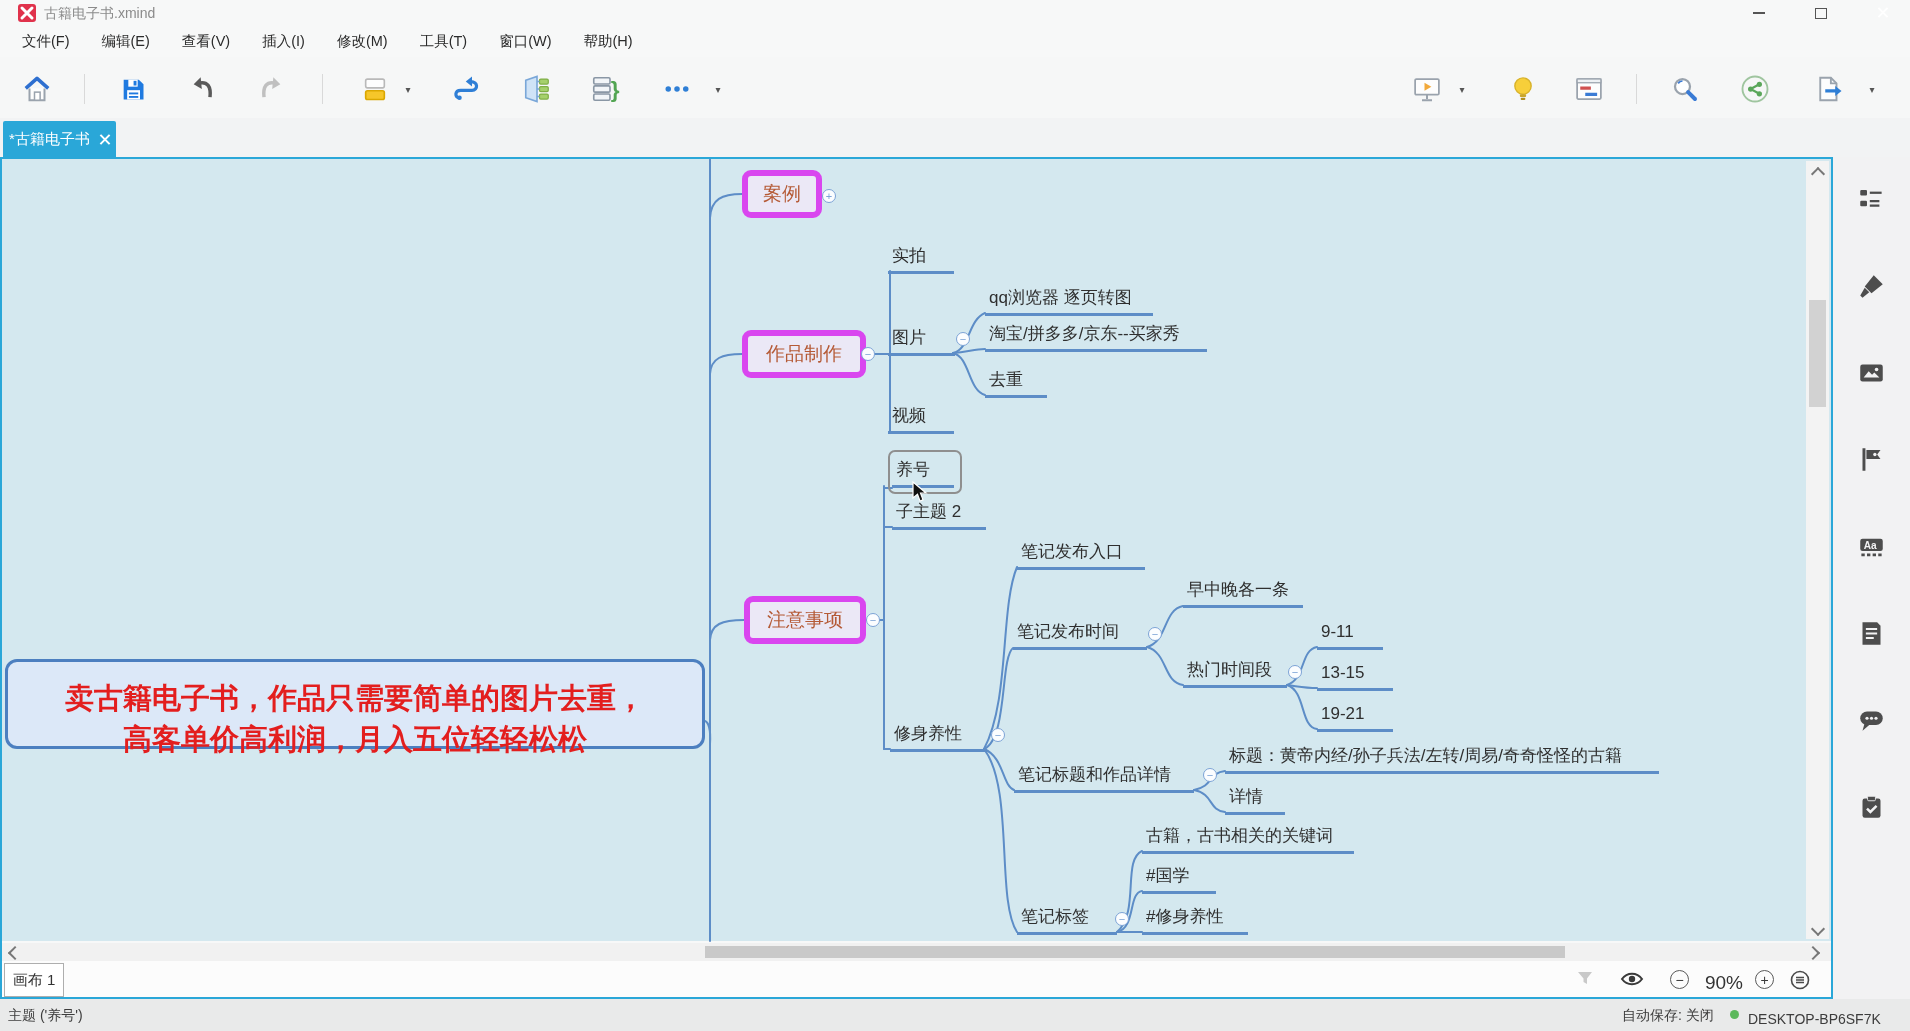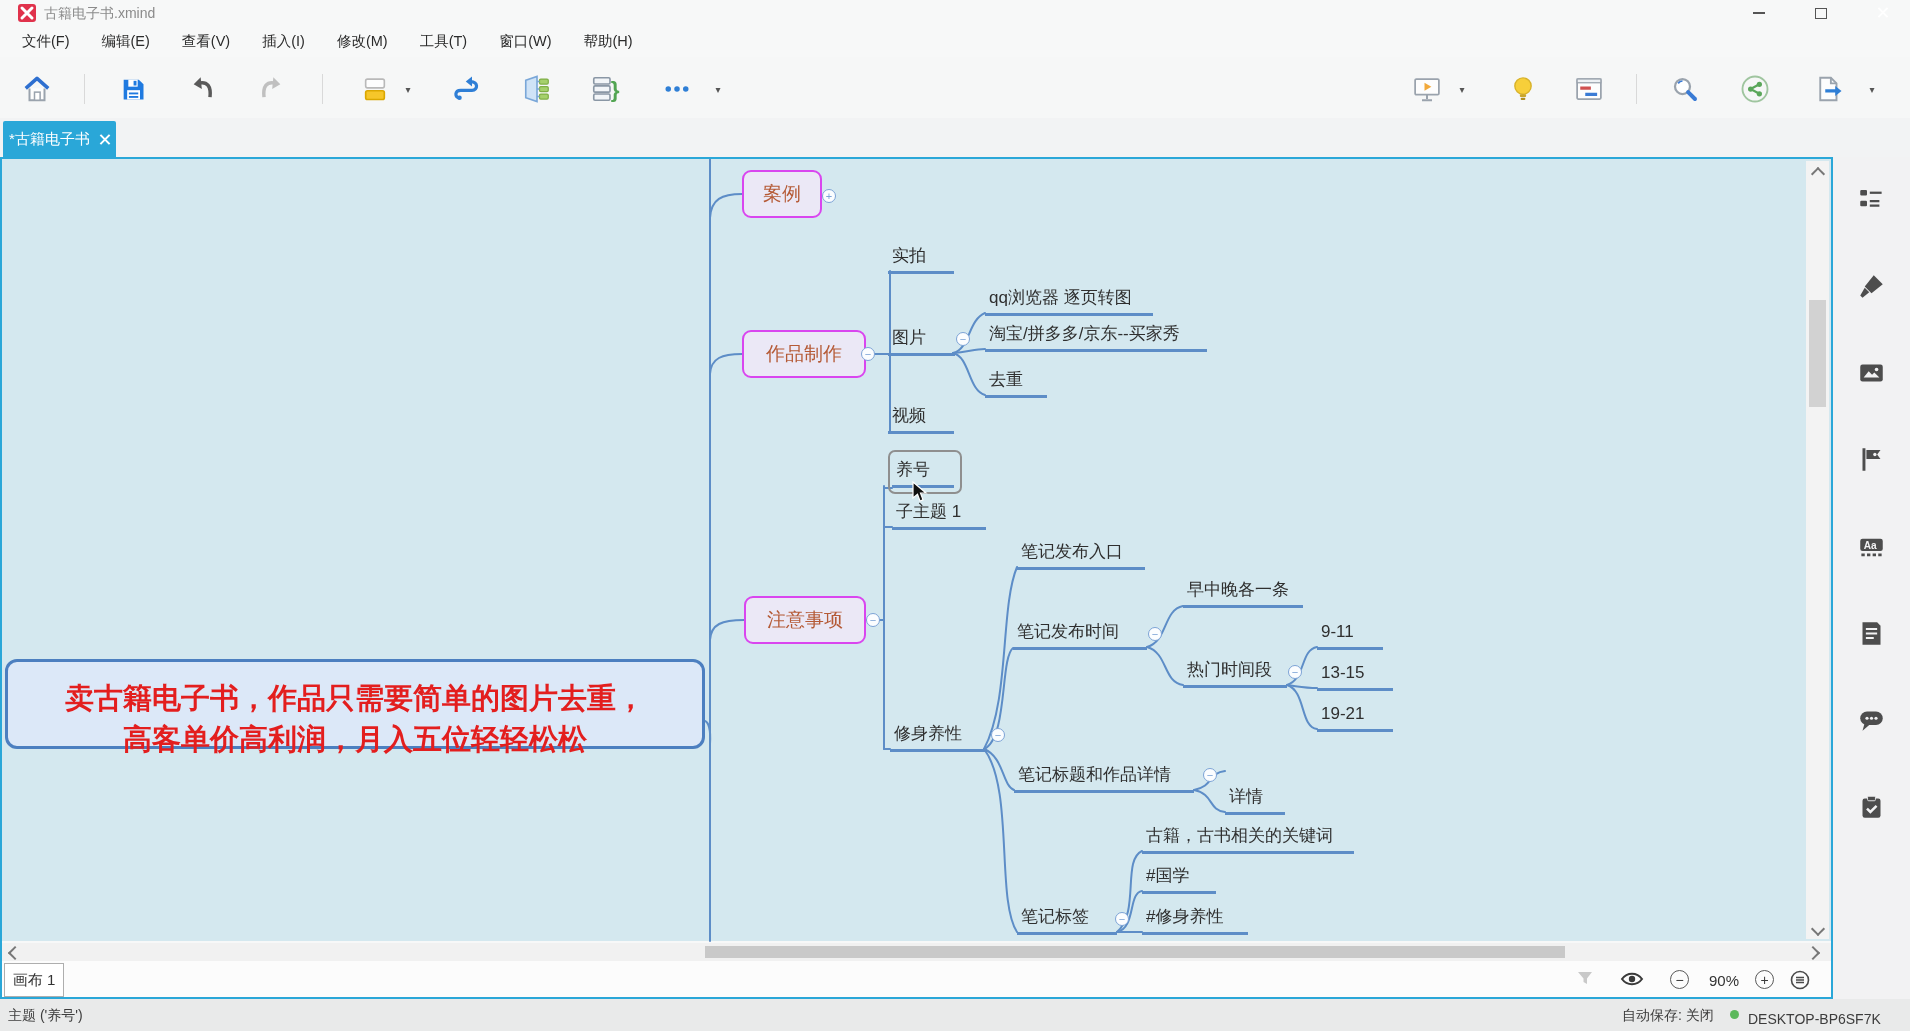--- a/index.html
+++ b/index.html
@@ -22,21 +22,21 @@
            justify-content:center;gap:9px;font-size:15px;border-radius:2px 2px 0 0}
   .tabx{position:relative;width:11px;height:11px}
   .tabx::before,.tabx::after{content:"";position:absolute;left:5px;top:-1px;width:2px;height:13px;background:#fff}
   .tabx::before{transform:rotate(45deg)}.tabx::after{transform:rotate(-45deg)}
   
   .canvas{left:2px;top:159px;width:1829px;height:782px;background:#d4e8ef}
   .frame{left:0;top:157px;width:1833px;height:842px;border:2px solid #2aa7d8;box-sizing:border-box;pointer-events:none;z-index:7}
   svg.links{left:0;top:0;width:1910px;height:1031px;z-index:1;pointer-events:none}
   .leaf{z-index:2;font-size:17px;color:#2f2f2f;border-bottom:3px solid #5d8dc7;padding:1px 4px 4px 4px;
         white-space:nowrap;box-sizing:border-box;line-height:22px}
-  .mbox{z-index:2;box-sizing:border-box;background:#ebe8f6;border:2px solid #d946ef;border-radius:9px;color:#b55a36;
+  .mbox{z-index:2;box-sizing:border-box;background:#ebe8f6;border:6px solid #d946ef;border-radius:9px;color:#b55a36;
         font-size:19px;display:flex;align-items:center;justify-content:center;white-space:nowrap}
   .cc{z-index:3;width:14px;height:14px;border-radius:50%;border:1.5px solid #7ca3d6;background:#fbfdff;color:#7ca3d6;
       font-size:11px;line-height:12px;text-align:center;box-sizing:border-box}
   .rootbox{z-index:2;box-sizing:border-box;background:#dce8f8;border:3px solid #4c7fc0;border-radius:12px;
            color:#e31e1e;font-weight:bold;font-size:29px;line-height:41px;text-align:center;padding-top:16px}
   .selbox{z-index:2;border:2.5px solid #8f8f8f;border-radius:7px;background:transparent;box-sizing:border-box}
   
   .vscroll{left:1806px;top:161px;width:23px;height:778px;background:#f3f3f3;z-index:4}
   .vthumb{left:1809px;top:300px;width:17px;height:107px;background:#d2d2d2;z-index:5}
   .hscroll{left:2px;top:943px;width:1829px;height:18px;background:#f1f1f1;z-index:4}
@@ -279,30 +279,31 @@
   <div class="abs cc" style="left:1115px;top:912px">−</div>
 
   <div class="abs leaf" style="left:888px;top:244px;width:66px">实拍</div>
   <div class="abs leaf" style="left:888px;top:326px;width:67px">图片</div>
   <div class="abs leaf" style="left:985px;top:286px;width:168px">qq浏览器 逐页转图</div>
   <div class="abs leaf" style="left:985px;top:322px;width:222px">淘宝/拼多多/京东--买家秀</div>
   <div class="abs leaf" style="left:985px;top:368px;width:62px">去重</div>
   <div class="abs leaf" style="left:888px;top:404px;width:66px">视频</div>
   <div class="abs selbox" style="left:888px;top:450px;width:74px;height:44px"></div>
   <div class="abs leaf" style="left:892px;top:458px;width:62px">养号</div>
-  <div class="abs leaf" style="left:892px;top:500px;width:94px">子主题 1</div>
+  <div class="abs leaf" style="left:892px;top:500px;width:94px">子主题 2</div>
   <div class="abs leaf" style="left:1017px;top:540px;width:128px">笔记发布入口</div>
   <div class="abs leaf" style="left:1013px;top:620px;width:134px">笔记发布时间</div>
   <div class="abs leaf" style="left:1183px;top:578px;width:120px">早中晚各一条</div>
   <div class="abs leaf" style="left:1183px;top:658px;width:104px">热门时间段</div>
   <div class="abs leaf" style="left:1317px;top:620px;width:66px">9-11</div>
   <div class="abs leaf" style="left:1317px;top:661px;width:76px">13-15</div>
   <div class="abs leaf" style="left:1317px;top:702px;width:76px">19-21</div>
   <div class="abs leaf" style="left:890px;top:722px;width:97px">修身养性</div>
   <div class="abs leaf" style="left:1014px;top:763px;width:180px">笔记标题和作品详情</div>
+  <div class="abs leaf" style="left:1225px;top:744px;width:434px">标题：黄帝内经/孙子兵法/左转/周易/奇奇怪怪的古籍</div>
   <div class="abs leaf" style="left:1225px;top:785px;width:60px">详情</div>
   <div class="abs leaf" style="left:1017px;top:905px;width:100px">笔记标签</div>
   <div class="abs leaf" style="left:1142px;top:824px;width:212px">古籍，古书相关的关键词</div>
   <div class="abs leaf" style="left:1142px;top:864px;width:74px">#国学</div>
   <div class="abs leaf" style="left:1142px;top:905px;width:106px">#修身养性</div>
 
   <svg class="abs cursor" style="left:912px;top:481px" width="20" height="22" viewBox="0 0 20 22">
     <path d="M1 1 L1 17 L5.5 13.2 L8 20 L11 18.8 L8.5 12 L14 12 Z" fill="#111" stroke="#fff" stroke-width="1.2"></path>
   </svg>
 
@@ -325,21 +326,21 @@
   </div>
   <div class="abs" style="left:1608px;top:968px;width:1px;height:22px;background:#cfcfcf"></div>
   <div class="abs zoomctl" style="left:1620px;top:969px">
     <svg width="24" height="20" viewBox="0 0 24 16">
       <path d="M2 8 C7 1 17 1 22 8 C17 15 7 15 2 8 Z" fill="none" stroke="#3a3a3a" stroke-width="2"></path>
       <circle cx="12" cy="8" r="3.2" fill="#3a3a3a"></circle>
     </svg>
   </div>
   <div class="abs" style="left:1656px;top:968px;width:1px;height:22px;background:#cfcfcf"></div>
   <div class="abs zoomctl zoomcirc" style="left:1670px;top:970px">−</div>
-  <div class="abs" style="left:1700px;top:972px;width:48px;text-align:center;font-size:15px;color:#333;z-index:6">90%</div>
+  <div class="abs" style="left:1700px;top:972px;width:48px;text-align:center;font-size:19px;color:#333;z-index:6">90%</div>
   <div class="abs zoomctl zoomcirc" style="left:1755px;top:970px">+</div>
   <div class="abs zoomctl" style="left:1790px;top:970px">
     <svg width="20" height="20" viewBox="0 0 20 20">
       <circle cx="10" cy="10" r="8.5" fill="none" stroke="#4a4a4a" stroke-width="1.6"></circle>
       <path d="M6 7.5 H14 M6 10 H14 M6 12.5 H14" stroke="#4a4a4a" stroke-width="1.4"></path>
     </svg>
   </div>
 
   <div class="abs frame"></div>
 

